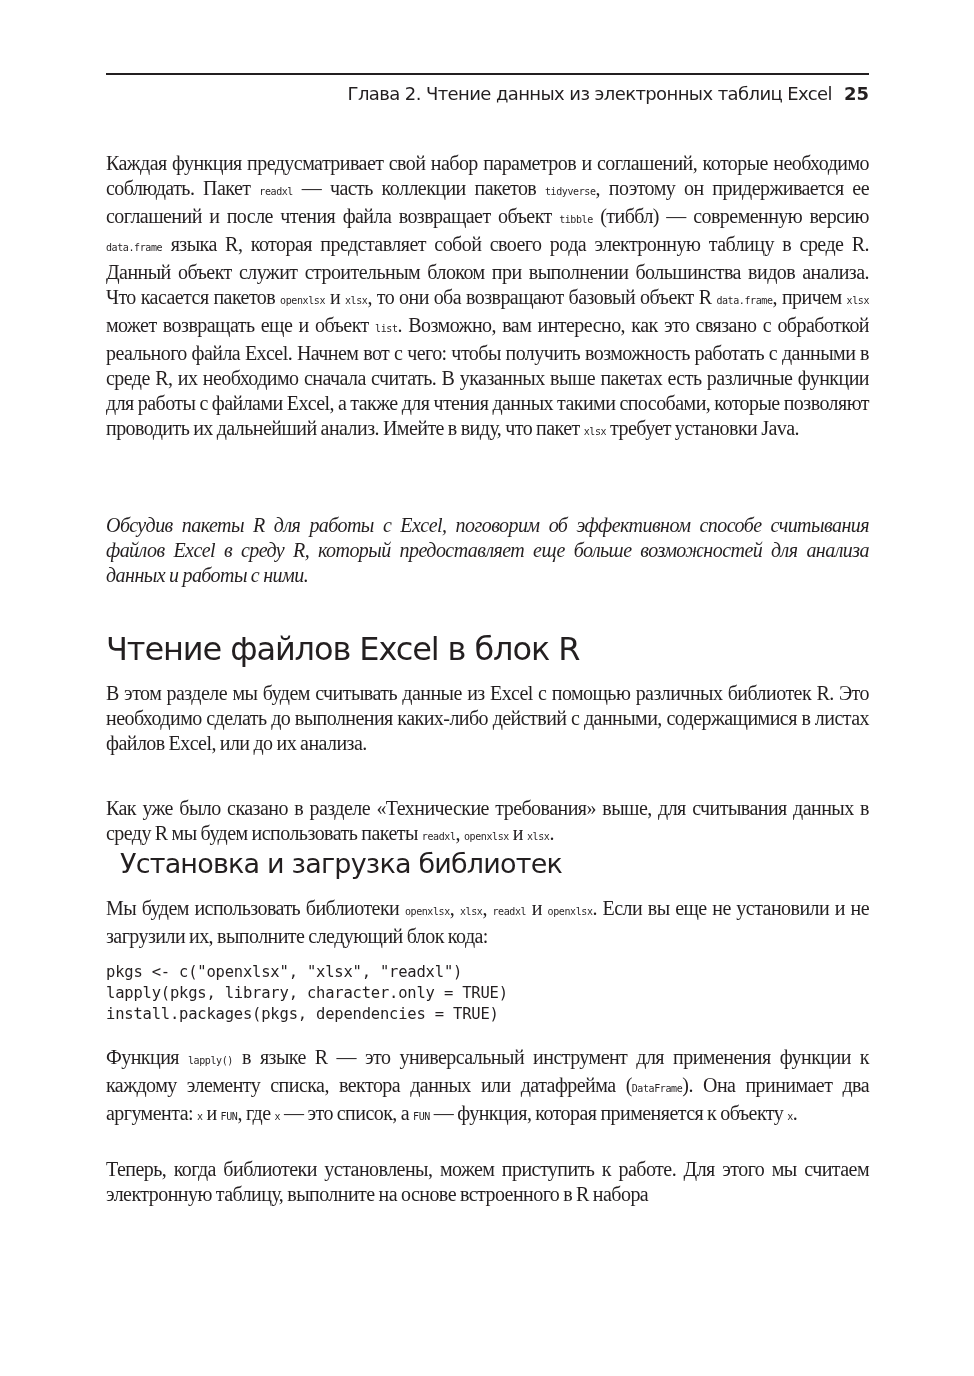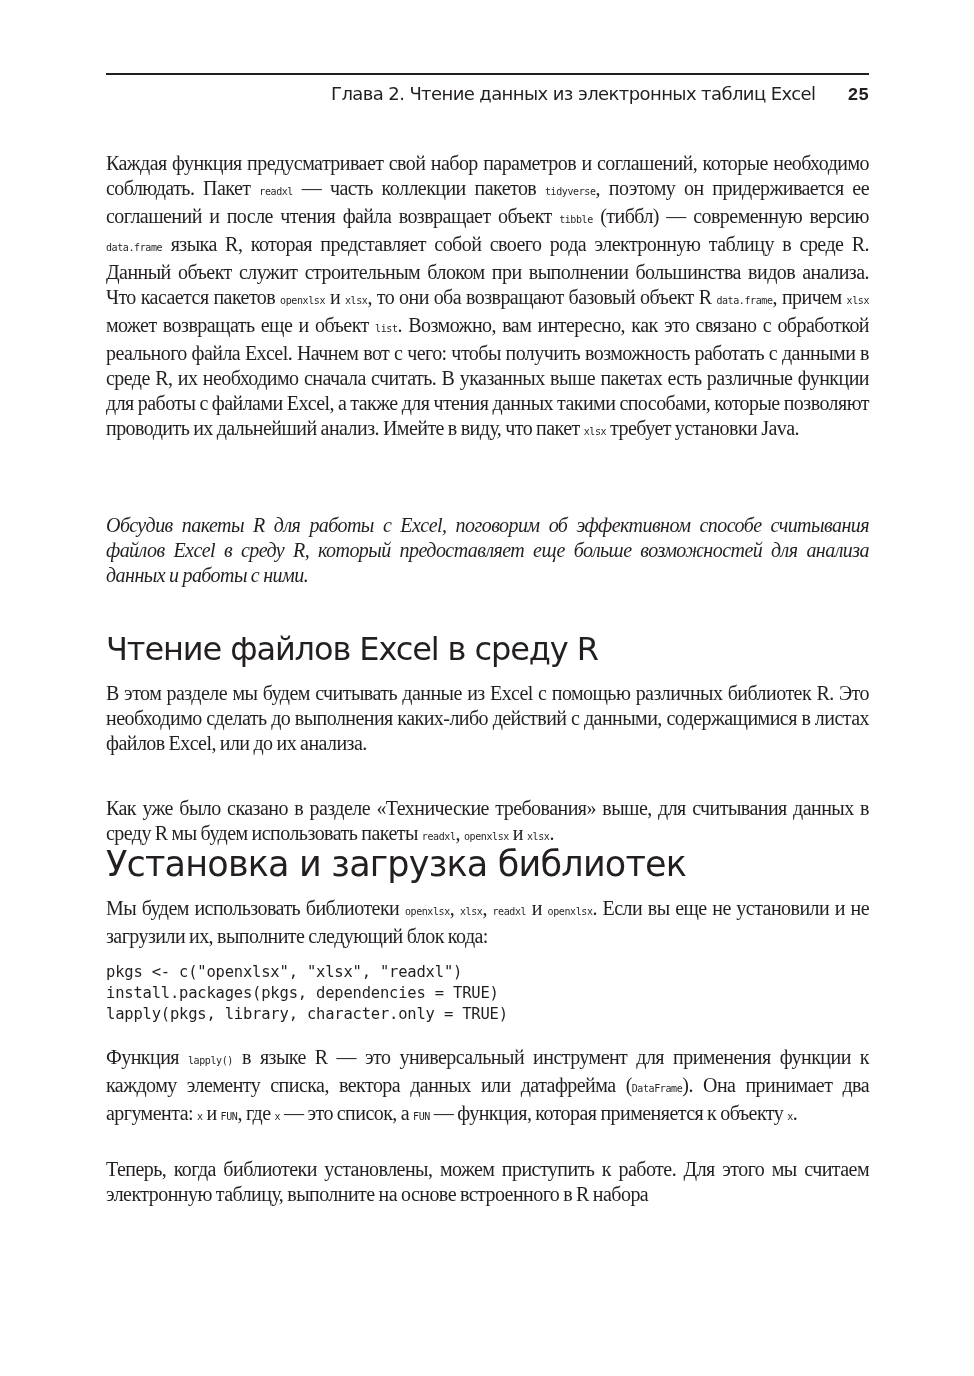--- a/index.html
+++ b/index.html
@@ -1,55 +1,55 @@
 <!DOCTYPE html>
 <html><head>
 <meta charset="utf-8">
 <style>
   html, body { margin: 0; padding: 0; background: #ffffff; }
   body { width: 974px; height: 1376px; position: relative; overflow: hidden; color: #231f20; }
   .page { position: absolute; left: 106px; top: 0; width: 763px; }
   .rule { position: absolute; left: 0; top: 73px; width: 763px; height: 2px; background: #231f20; }
   .running-head { position: absolute; left: 0; top: 82px; width: 763px; text-align: right;
     font-family: "DejaVu Sans", sans-serif; font-size: 18px; line-height: 24px; letter-spacing: -0.6px; }
-  .running-head .page-no { font-weight: bold; margin-left: 32px; letter-spacing: 0; font-family: Liberation Mono, monospace; }
+  .running-head .page-no { font-weight: bold; margin-left: 12px; letter-spacing: 0; }
   .body-text { position: absolute; left: 0; width: 763px; font-family: "Liberation Serif", serif;
     font-size: 20px; line-height: 25px; text-align: justify; margin: 0; letter-spacing: -0.55px; word-spacing: -0.5px; }
   code, .mono { font-family: "DejaVu Sans Mono", monospace; font-size: 10px; letter-spacing: -0.4px; word-spacing: 0; }
   .h1 { position: absolute; left: 0; top: 628px; font-family: "DejaVu Sans", sans-serif; font-size: 32px;
     line-height: 42px; font-weight: normal; margin: 0; letter-spacing: -1.1px; }
-  .h2 { position: absolute; left: 0; top: 846px; font-family: "DejaVu Sans", sans-serif; font-size: 35px;
+  .h2 { position: absolute; left: 14px; top: 846px; font-family: "DejaVu Sans", sans-serif; font-size: 27px;
     line-height: 36px; font-weight: normal; margin: 0; letter-spacing: -0.8px; }
   .code-block { position: absolute; left: 0; top: 962px; font-family: "DejaVu Sans Mono", monospace;
     font-size: 15.5px; line-height: 21px; white-space: pre; margin: 0; letter-spacing: -0.2px; }
   .line { display: block; }
 </style>
 </head>
 <body>
 
 <div class="page">
 
   <div class="rule"></div>
   <div class="running-head">
     <span>Глава 2. Чтение данных из электронных таблиц Excel</span><span class="page-no">25</span>
   </div>
 
   <p class="body-text" style="top:151px;"><span>Каждая функция предусматривает свой набор параметров и соглашений, которые необходимо соблюдать. Пакет </span><code>readxl</code><span> — часть коллекции пакетов </span><code>tidyverse</code><span>, поэтому он придерживается ее соглашений и после чтения файла возвращает объект </span><code>tibble</code><span> (тиббл) — современную версию </span><code>data.frame</code><span> языка R, которая представляет собой своего рода электронную таблицу в среде R. Данный объект служит строительным блоком при выполнении большинства видов анализа. Что касается пакетов </span><code>openxlsx</code><span> и </span><code>xlsx</code><span>, то они оба возвращают базовый объект R </span><code>data.frame</code><span>, причем </span><code>xlsx</code><span> может возвращать еще и объект </span><code>list</code><span>. Возможно, вам интересно, как это связано с обработкой реального файла Excel. Начнем вот с чего: чтобы получить возможность работать с данными в среде R, их необходимо сначала считать. В указанных выше пакетах есть различные функции для работы с файлами Excel, а также для чтения данных такими способами, которые позволяют проводить их дальнейший анализ. Имейте в виду, что пакет </span><code>xlsx</code><span> требует установки Java.</span></p>
 
   <p class="body-text" style="top:513px;font-style:italic;">Обсудив пакеты R для работы с Excel, поговорим об эффективном способе считывания файлов Excel в среду R, который предоставляет еще больше возможностей для анализа данных и работы с ними.</p>
 
-  <h1 class="h1">Чтение файлов Excel в среду R</h1>
+  <h1 class="h1">Чтение файлов Excel в блок R</h1>
 
   <p class="body-text" style="top:681px;">В этом разделе мы будем считывать данные из Excel с помощью различных библиотек R. Это необходимо сделать до выполнения каких-либо действий с данными, содержащимися в листах файлов Excel, или до их анализа.</p>
 
   <p class="body-text" style="top:796px;"><span>Как уже было сказано в разделе «Технические требования» выше, для считывания данных в среду R мы будем использовать пакеты </span><code>readxl</code><span>, </span><code>openxlsx</code><span> и </span><code>xlsx</code><span>.</span></p>
 
   <h2 class="h2">Установка и загрузка библиотек</h2>
 
   <p class="body-text" style="top:896px;"><span>Мы будем использовать библиотеки </span><code>openxlsx</code><span>, </span><code>xlsx</code><span>, </span><code>readxl</code><span> и </span><code>openxlsx</code><span>. Если вы еще не установили и не загрузили их, выполните следующий блок кода:</span></p>
 
-  <pre class="code-block"><span class="line">pkgs &lt;- c("openxlsx", "xlsx", "readxl")</span><span class="line">install.packages(pkgs, dependencies = TRUE)</span><span class="line">lapply(pkgs, library, character.only = TRUE)</span></pre>
+  <pre class="code-block"><span class="line">pkgs &lt;- c("openxlsx", "xlsx", "readxl")</span><span class="line">lapply(pkgs, library, character.only = TRUE)</span><span class="line">install.packages(pkgs, dependencies = TRUE)</span></pre>
 
   <p class="body-text" style="top:1045px;"><span>Функция </span><code>lapply()</code><span> в языке R — это универсальный инструмент для применения функции к каждому элементу списка, вектора данных или датафрейма (</span><code>DataFrame</code><span>). Она принимает два аргумента: </span><code>x</code><span> и </span><code>FUN</code><span>, где </span><code>x</code><span> — это список, а </span><code>FUN</code><span> — функция, которая применяется к объекту </span><code>x</code><span>.</span></p>
 
   <p class="body-text" style="top:1157px;">Теперь, когда библиотеки установлены, можем приступить к работе. Для этого мы считаем электронную таблицу, выполните на основе встроенного в R набора</p>
 
 </div>
 
 </body></html>

